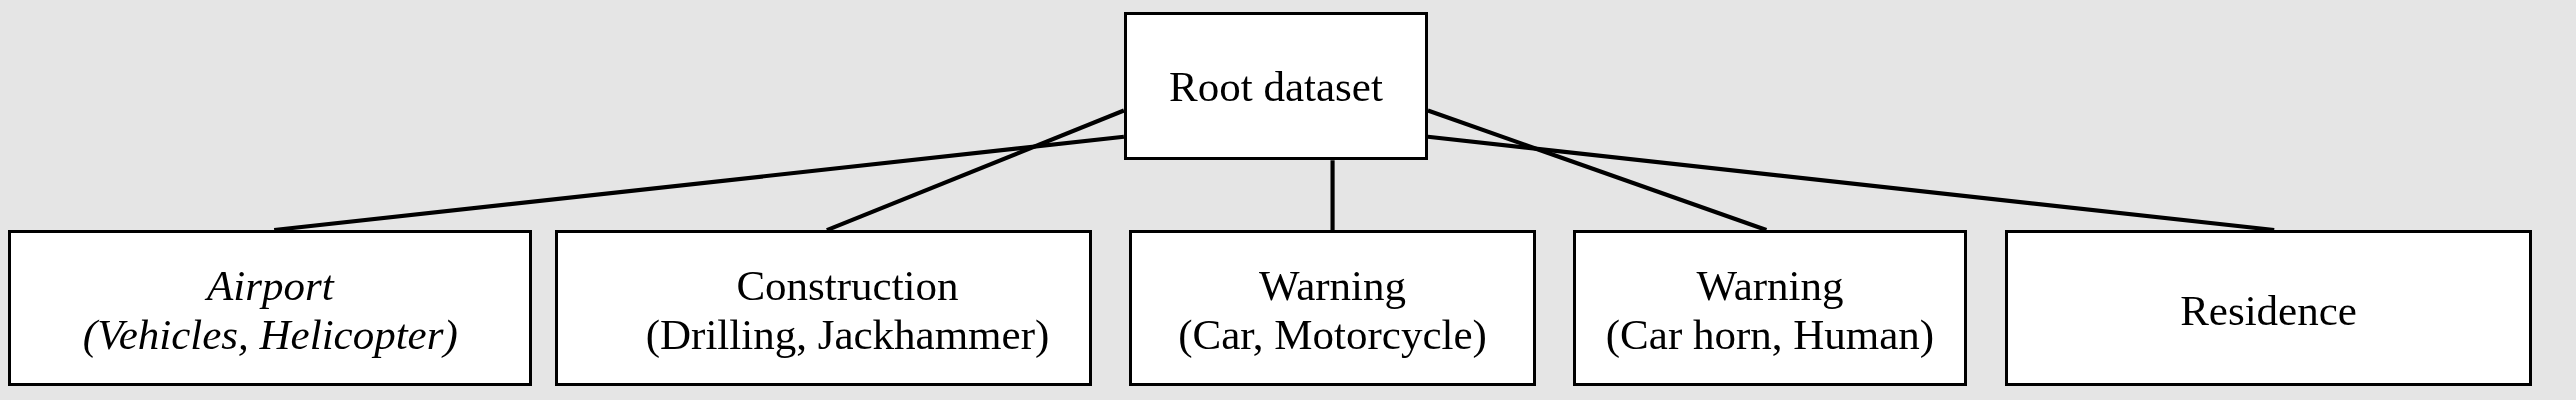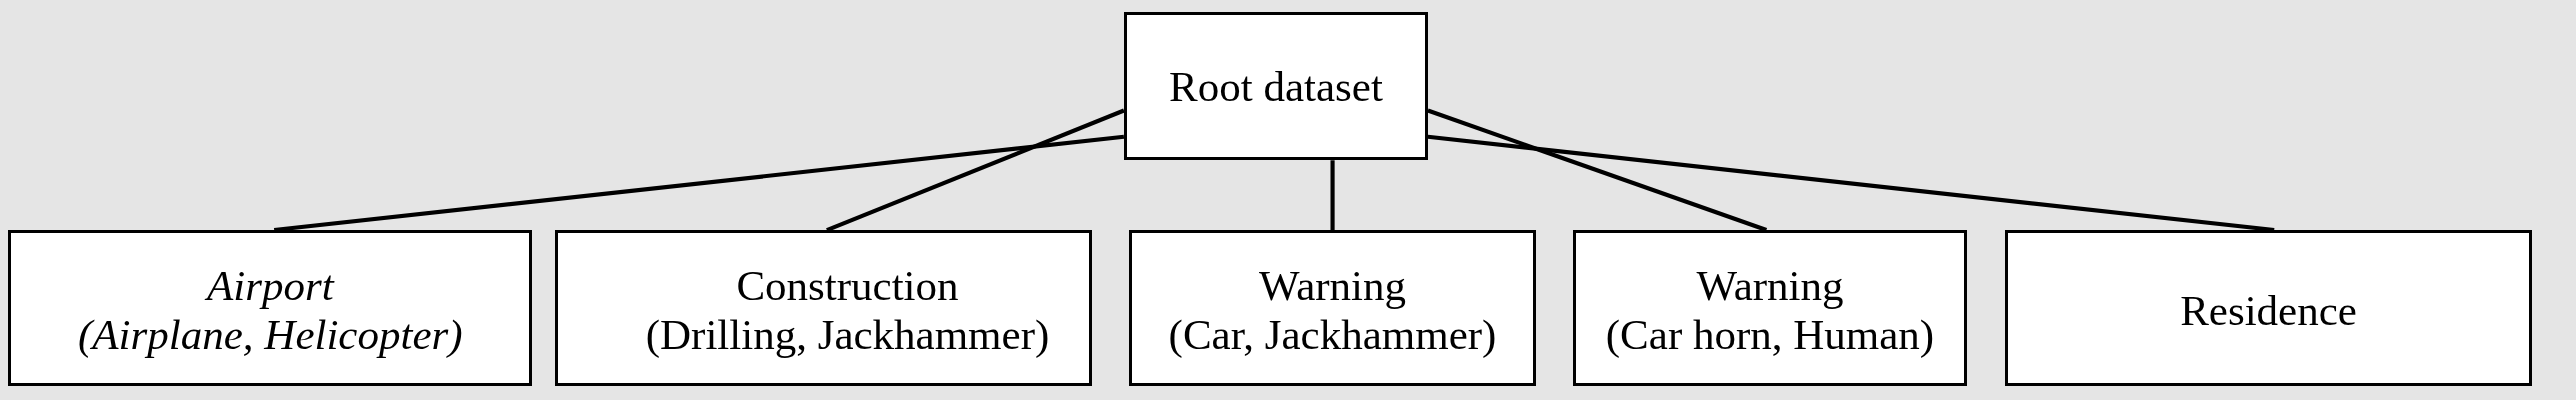--- a/index.html
+++ b/index.html
@@ -76,31 +76,31 @@
       <line x1="2065" y1="198" x2="3290" y2="333"></line>
     </g>
   </svg>
 
   <div class="node-box" id="node-root">
     <span class="node-line">Root dataset</span>
   </div>
 
   <div class="node-box child-box" id="node-airport">
     <span class="node-line">Airport</span>
-    <span class="node-line">(Airplane, Helicopter)</span>
+    <span class="node-line">(Vehicles, Helicopter)</span>
   </div>
 
   <div class="node-box child-box" id="node-construction">
     <span class="node-line">Construction</span>
     <span class="node-line">(Drilling, Jackhammer)</span>
   </div>
 
   <div class="node-box child-box" id="node-vehicles">
     <span class="node-line">Warning</span>
-    <span class="node-line">(Car, Jackhammer)</span>
+    <span class="node-line">(Car, Motorcycle)</span>
   </div>
 
   <div class="node-box child-box" id="node-warning">
     <span class="node-line">Warning</span>
     <span class="node-line">(Car horn, Human)</span>
   </div>
 
   <div class="node-box child-box" id="node-residence">
     <span class="node-line">Residence</span>
   </div>

